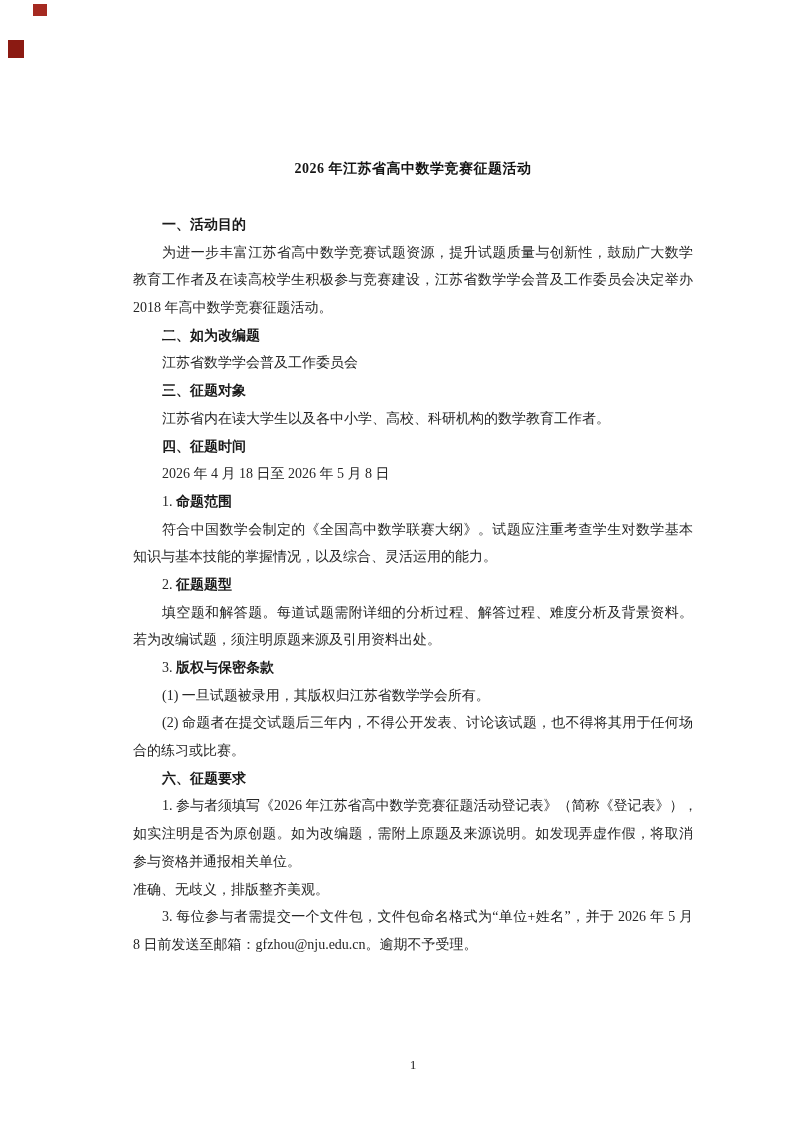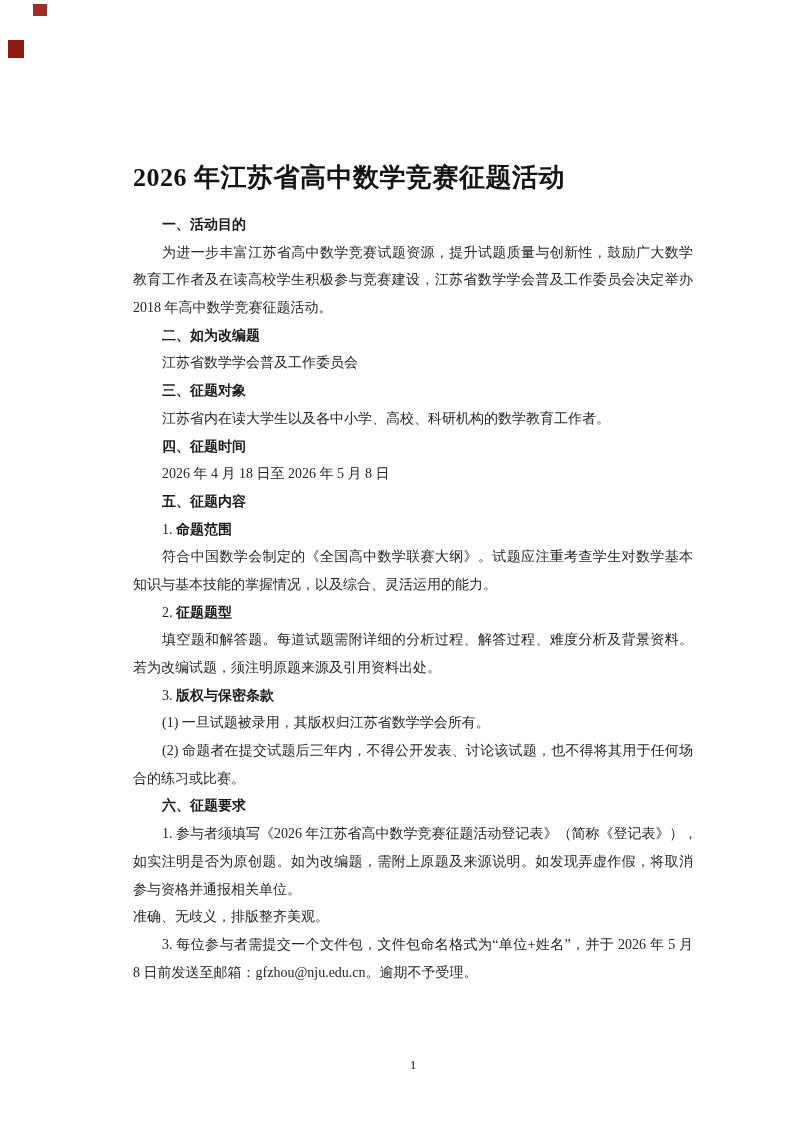--- a/index.html
+++ b/index.html
@@ -7,22 +7,22 @@
     width:800px;height:1131px;
     background:#ffffff;
     position:relative;
     overflow:hidden;
     font-family:"Liberation Serif","DejaVu Serif",serif;
     color:#222222;
   }
   .page{position:absolute;left:0;top:0;width:800px;height:1131px;background:#ffffff;}
   .doc-title{
     position:absolute;left:133px;top:160px;width:560px;
-    text-align:left;
-    font-size:26px;font-weight:bold;color:#141414;
+    text-align:center;
+    font-size:14px;font-weight:bold;color:#141414;
     letter-spacing:0.5px;
     white-space:nowrap;
   }
   .lines{
     position:absolute;left:133px;top:211px;width:560px;
   }
   .line{
     height:27.7px;line-height:27.7px;
     font-size:14px;
     white-space:nowrap;
@@ -50,21 +50,20 @@
       <div class="line ind"><span class="b">一、活动目的</span></div>
       <div class="line ind j"><span class="">为进一步丰富江苏省高中数学竞赛试题资源，提升试题质量与创新性，鼓励广大数学</span></div>
       <div class="line j"><span class="">教育工作者及在读高校学生积极参与竞赛建设，江苏省数学学会普及工作委员会决定举办</span></div>
       <div class="line"><span class="">2018 年高中数学竞赛征题活动。</span></div>
       <div class="line ind"><span class="b">二、如为改编题</span></div>
       <div class="line ind"><span class="">江苏省数学学会普及工作委员会</span></div>
       <div class="line ind"><span class="b">三、征题对象</span></div>
       <div class="line ind"><span class="">江苏省内在读大学生以及各中小学、高校、科研机构的数学教育工作者。</span></div>
       <div class="line ind"><span class="b">四、征题时间</span></div>
       <div class="line ind"><span class="">2026 年 4 月 18 日至 2026 年 5 月 8 日</span></div>
-      <div class="line ind"><span class="b">五、征题内容</span></div>
       <div class="line ind"><span class="">1. </span><span class="b">命题范围</span></div>
       <div class="line ind j"><span class="">符合中国数学会制定的《全国高中数学联赛大纲》。试题应注重考查学生对数学基本</span></div>
       <div class="line"><span class="">知识与基本技能的掌握情况，以及综合、灵活运用的能力。</span></div>
       <div class="line ind"><span class="">2. </span><span class="b">征题题型</span></div>
       <div class="line ind j"><span class="">填空题和解答题。每道试题需附详细的分析过程、解答过程、难度分析及背景资料。</span></div>
       <div class="line"><span class="">若为改编试题，须注明原题来源及引用资料出处。</span></div>
       <div class="line ind"><span class="">3. </span><span class="b">版权与保密条款</span></div>
       <div class="line ind"><span class="">(1) 一旦试题被录用，其版权归江苏省数学学会所有。</span></div>
       <div class="line ind j"><span class="">(2) 命题者在提交试题后三年内，不得公开发表、讨论该试题，也不得将其用于任何场</span></div>
       <div class="line"><span class="">合的练习或比赛。</span></div>

